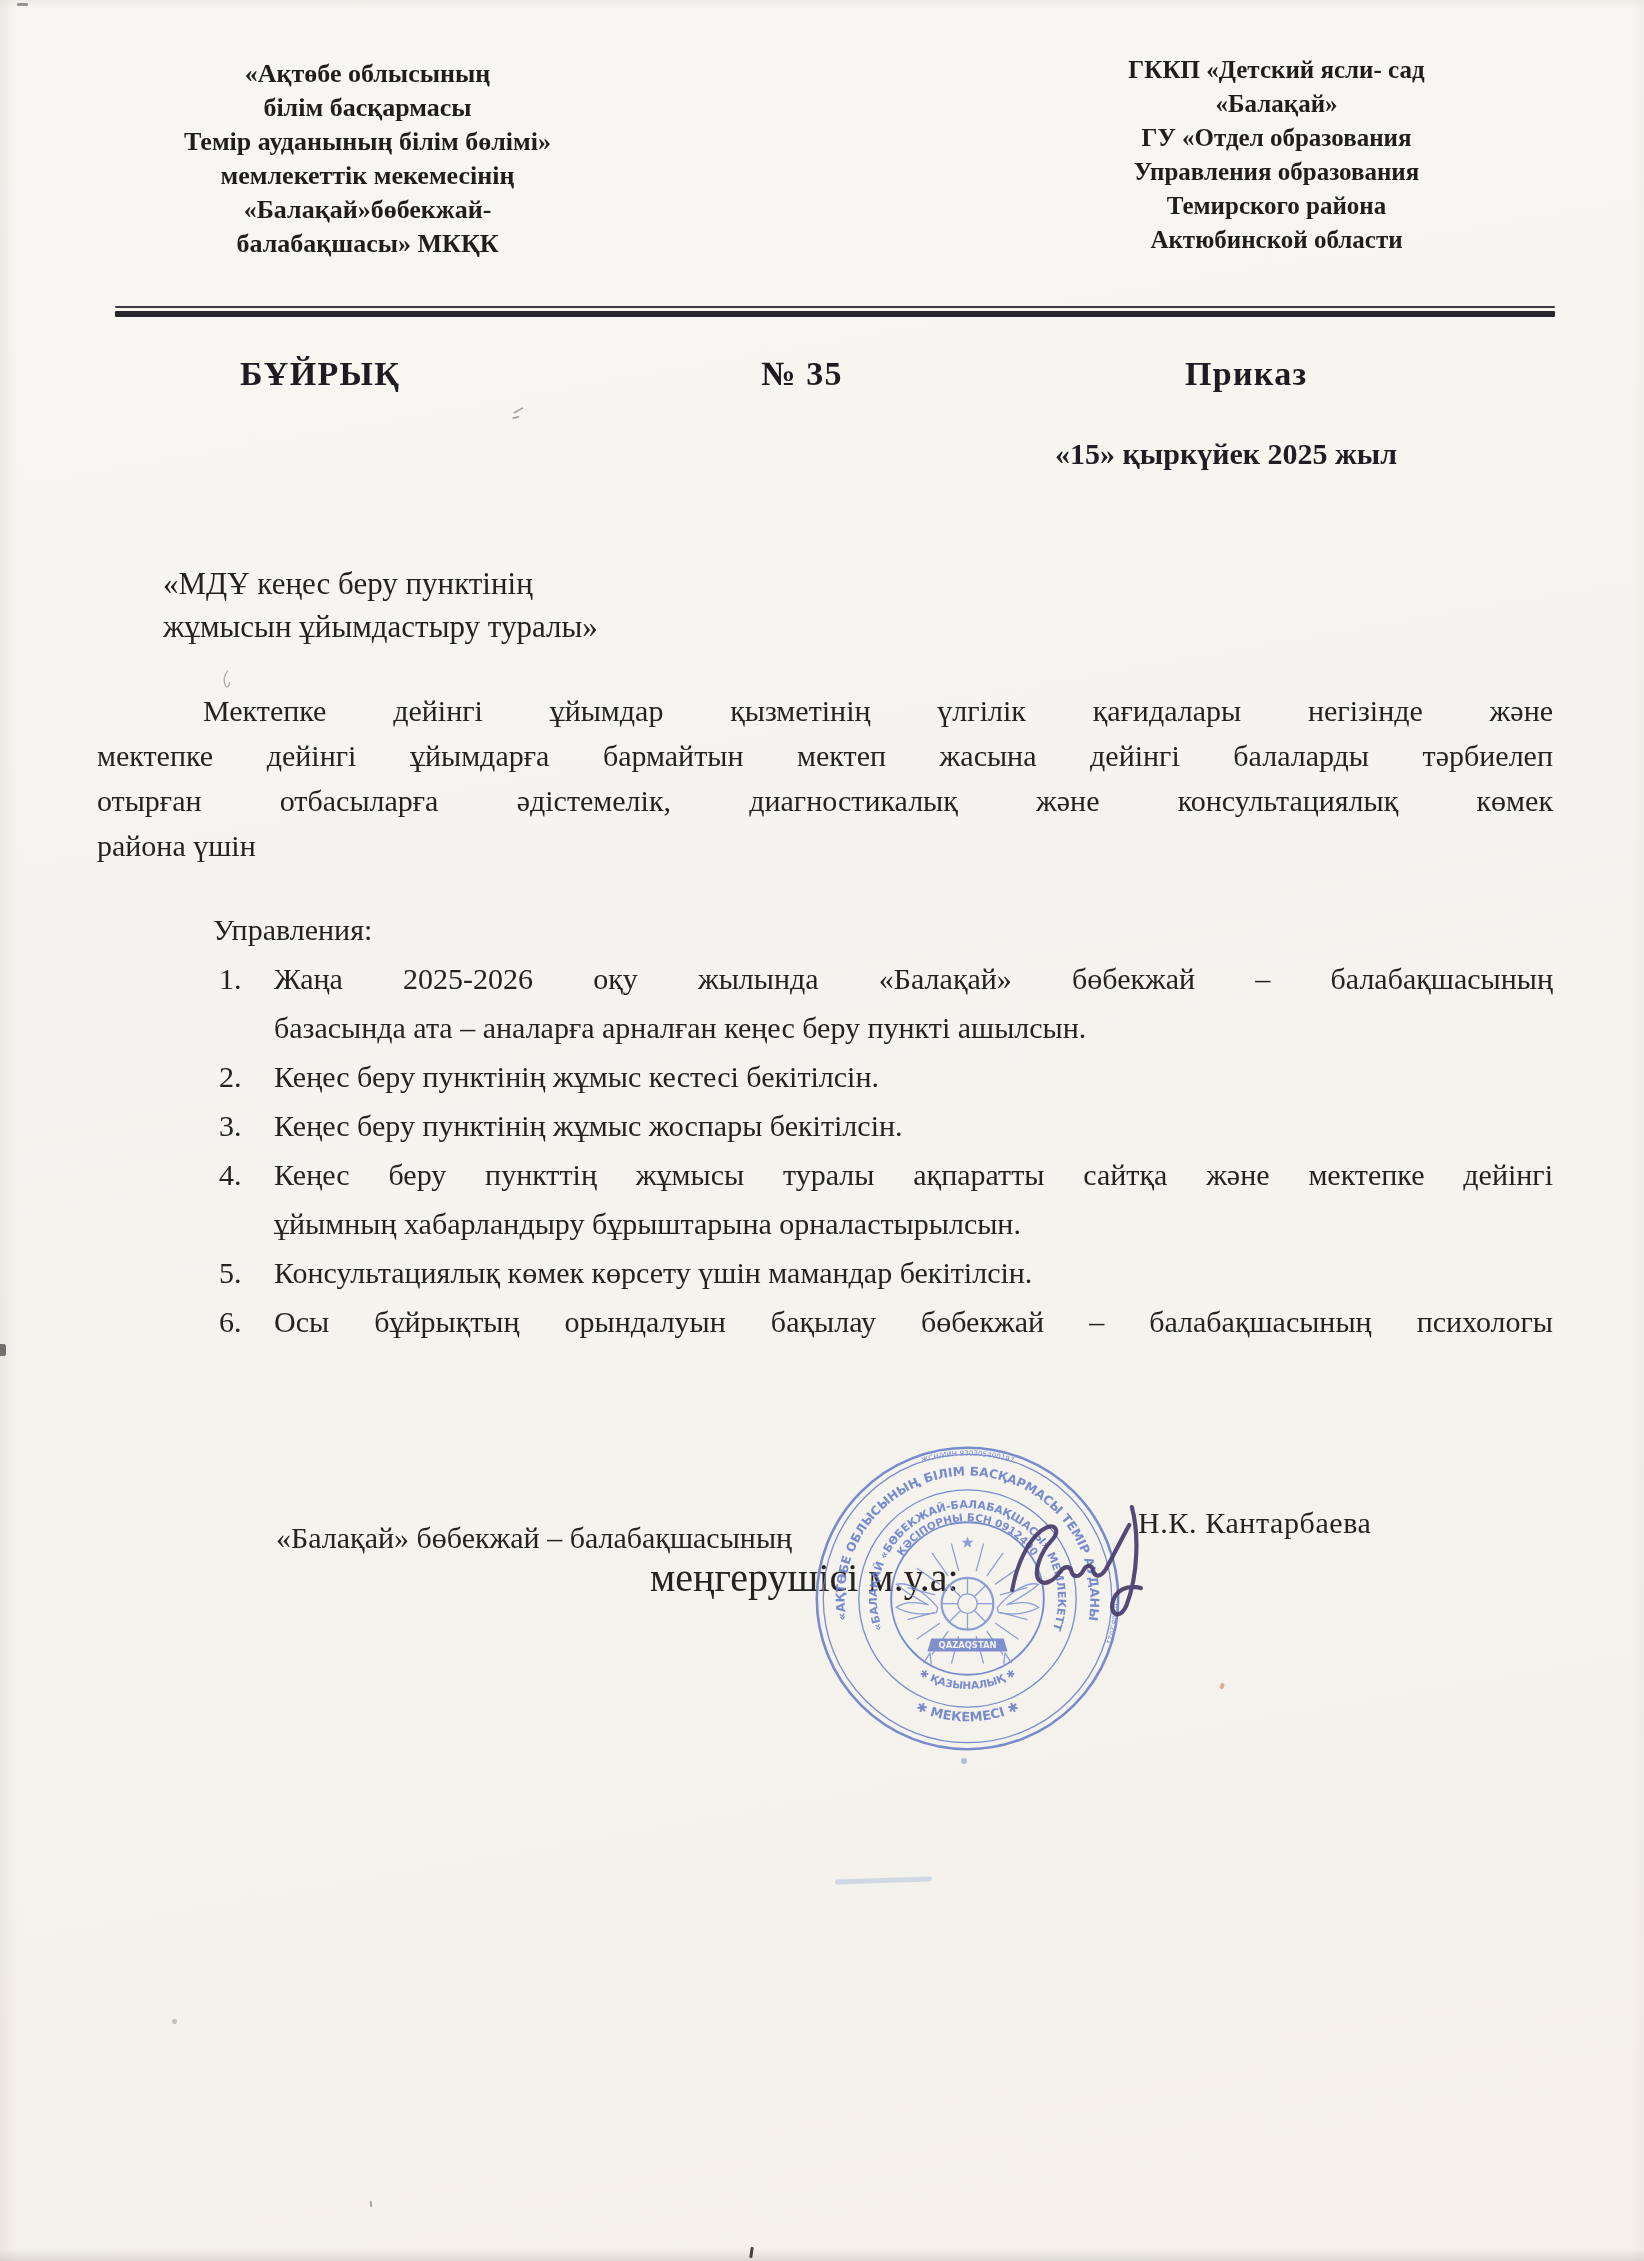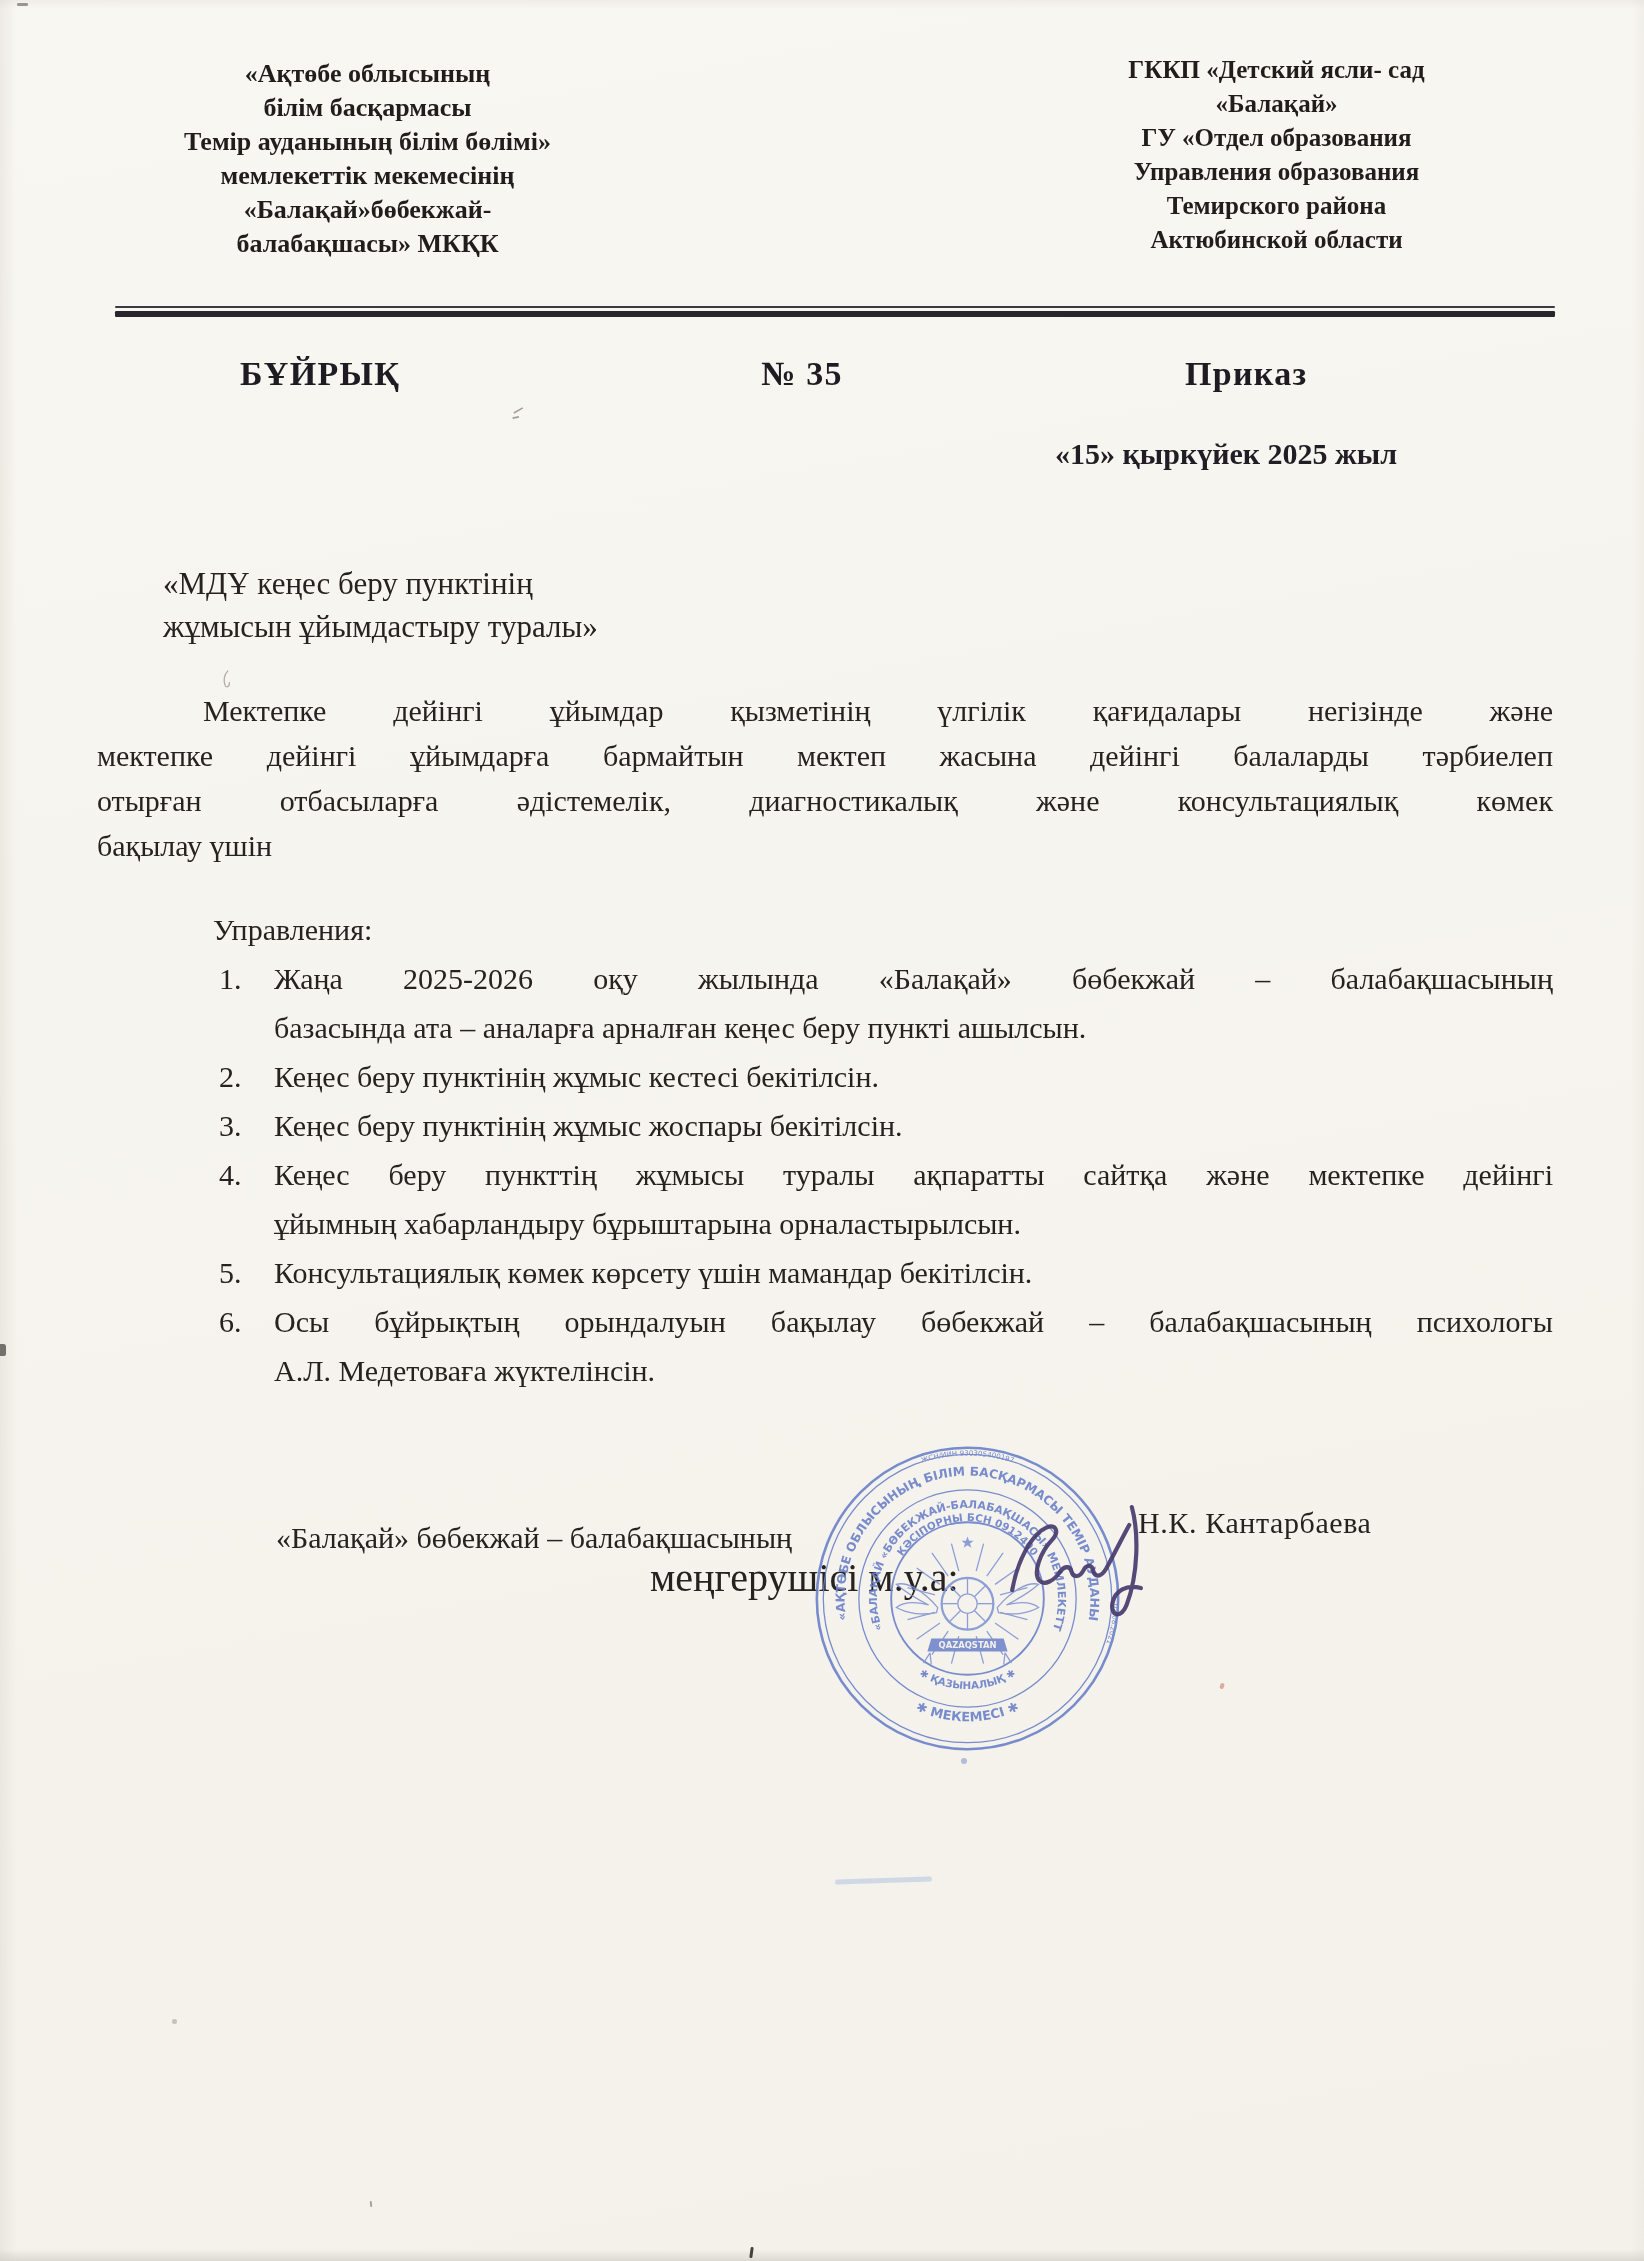--- a/index.html
+++ b/index.html
@@ -83,21 +83,21 @@
 
   <div class="abs" style="left:163px;top:562px;">
     <div class="title-line">«МДҰ кеңес беру пунктінің</div>
     <div class="title-line">жұмысын ұйымдастыру туралы»</div>
   </div>
 
   <div class="abs bodytext par">
     <div class="jline indent">Мектепке дейінгі ұйымдар қызметінің үлгілік қағидалары негізінде және</div>
     <div class="jline">мектепке дейінгі ұйымдарға бармайтын мектеп жасына дейінгі балаларды тәрбиелеп</div>
     <div class="jline">отырған отбасыларға әдістемелік, диагностикалық және консультациялық көмек</div>
-    <div class="plain">бақылау үшін</div>
+    <div class="plain">района үшін</div>
   </div>
 
   <div class="abs buyir">Управления:</div>
 
   <div class="abs list">
     <div class="line jline">
       <span class="num">1.</span><span>Жаңа  2025-2026  оқу  жылында  «Балақай»  бөбекжай  –  балабақшасының</span>
     </div>
     <div class="line plain">базасында ата – аналарға арналған кеңес беру пункті ашылсын.</div>
     <div class="line plain">
@@ -109,21 +109,20 @@
     <div class="line jline">
       <span class="num">4.</span><span>Кеңес беру пункттің жұмысы туралы ақпаратты сайтқа және мектепке дейінгі</span>
     </div>
     <div class="line plain">ұйымның хабарландыру бұрыштарына орналастырылсын.</div>
     <div class="line plain">
       <span class="num">5.</span><span>Консультациялық көмек көрсету үшін мамандар бекітілсін.</span>
     </div>
     <div class="line jline">
       <span class="num">6.</span><span>Осы бұйрықтың орындалуын бақылау бөбекжай – балабақшасының психологы</span>
     </div>
-    <div class="line plain">А.Л. Медетоваға жүктелінсін.</div>
   </div>
 
   <div class="abs sig1">«Балақай»  бөбекжай – балабақшасының</div>
   <div class="abs sig2">меңгерушісі м.у.а:</div>
   <div class="abs signame">Н.К. Кантарбаева</div>
 
   <svg class="abs stamp" width="313" height="313" viewBox="0 0 484 484">
     <defs>
       <path id="arcOuter" d="M 54.9 275 A 190 190 0 1 1 429.1 275"></path>
       <path id="arcOuterBot" d="M 86.4 351 A 190 190 0 0 0 397.6 351"></path>

